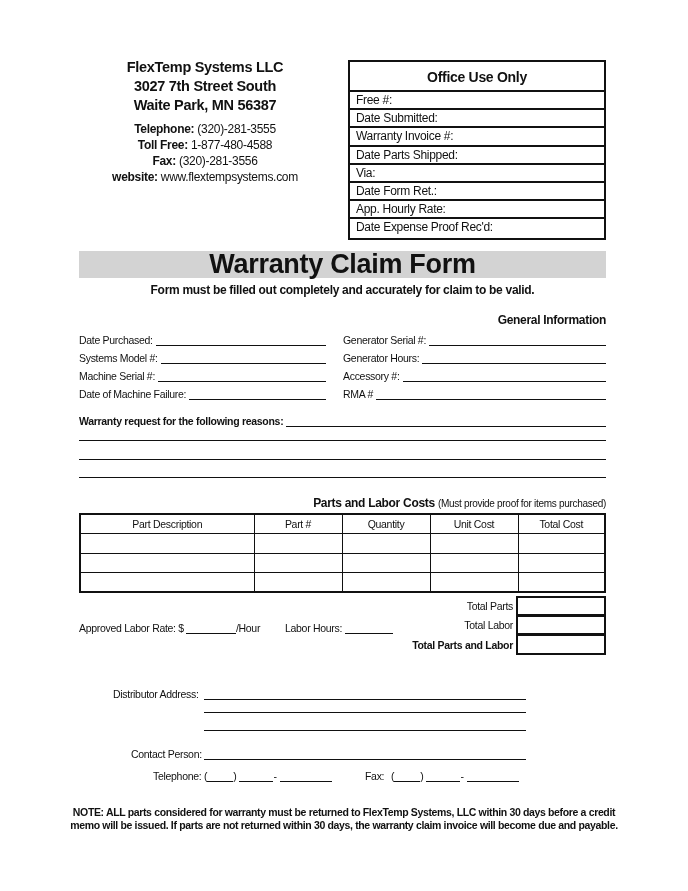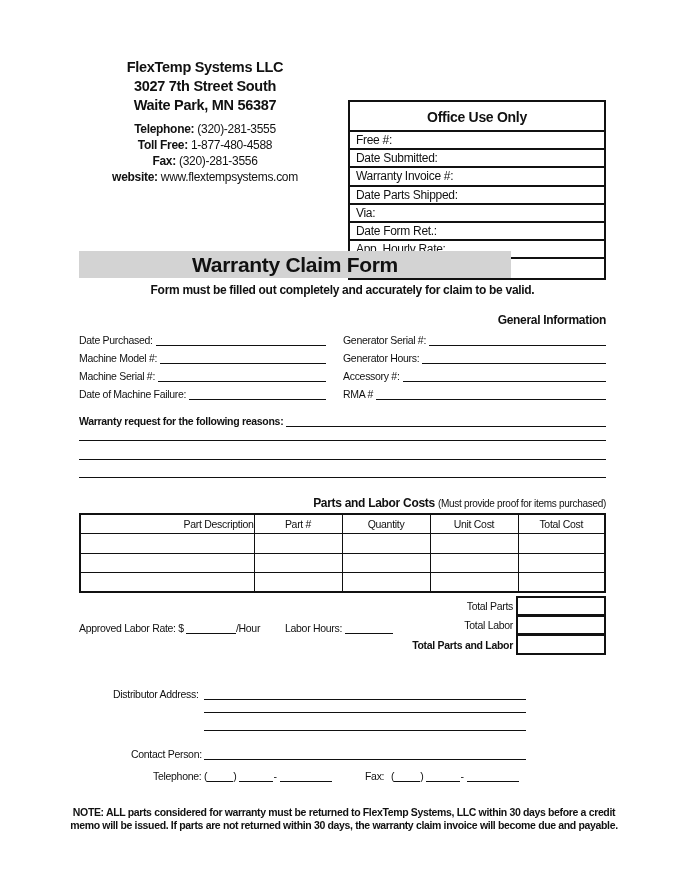--- a/index.html
+++ b/index.html
@@ -7,27 +7,27 @@
   body { position: relative; font-family: "Liberation Sans", sans-serif; color: #111; }
   .abs { position: absolute; }
 
   
   .company { left: 80px; top: 58px; width: 250px; text-align: center; }
   .company .name { font-size: 14.5px; font-weight: bold; line-height: 19px; letter-spacing: -0.3px; }
   .company .contact { margin-top: 6px; font-size: 12px; line-height: 16px; letter-spacing: -0.3px; }
   .company .contact b { font-weight: bold; }
 
   
-  .office { left: 348px; top: 60px; width: 258px; height: 180px; border: 2.5px solid #111; margin-top: 40px; }
+  .office { left: 348px; top: 60px; width: 258px; height: 180px; border: 2.5px solid #111; }
   .office .head { height: 30px; border-bottom: 2px solid #111; text-align: center; font-weight: bold; font-size: 14px; line-height: 30px; letter-spacing: -0.3px; }
   .office .row { height: 18.2px; border-bottom: 2px solid #111; font-size: 12px; line-height: 17px; padding-left: 6px; letter-spacing: -0.3px; }
   .office .row:last-child { border-bottom: none; }
 
   
-  .band { left: 79px; top: 251px; width: 432px; height: 27px; background: #d3d3d3; text-align: center; font-size: 21px; font-weight: bold; line-height: 27px; letter-spacing: -0.3px; }
+  .band { left: 79px; top: 251px; width: 527px; height: 27px; background: #d3d3d3; text-align: center; font-size: 27px; font-weight: bold; line-height: 27px; letter-spacing: -0.3px; }
   .subtitle { left: 79px; top: 283px; width: 527px; text-align: center; font-size: 12px; font-weight: bold; letter-spacing: -0.3px; }
   .section { left: 79px; width: 527px; text-align: right; font-size: 12px; font-weight: bold; letter-spacing: -0.3px; }
   .section small { font-size: 10px; font-weight: normal; }
 
   
   .field { display: flex; align-items: flex-end; font-size: 10.5px; letter-spacing: -0.3px; height: 14px; }
   .field .lbl { white-space: nowrap; padding-right: 3px; }
   .field .line { flex: 1; border-bottom: 1.6px solid #111; height: 10px; }
   .rule { border-bottom: 1.6px solid #111; height: 0; }
 
@@ -75,21 +75,21 @@
 <div class="abs band">Warranty Claim Form</div>
 <div class="abs subtitle">Form must be filled out completely and accurately for claim to be valid.</div>
 
 <div class="abs section" style="top:313px;">General Information</div>
 
 <div class="abs field" style="left:79px; top:332px; width:247px;text-align:right;">
     <span class="lbl">Date Purchased:</span>
     <span class="line"></span>
   </div>
 <div class="abs field" style="left:79px; top:350px; width:247px;">
-    <span class="lbl">Machine Model #:</span>
+    <span class="lbl">Systems Model #:</span>
     <span class="line"></span>
   </div>
 <div class="abs field" style="left:79px; top:368px; width:247px;">
     <span class="lbl">Machine Serial #:</span>
     <span class="line"></span>
   </div>
 <div class="abs field" style="left:79px; top:386px; width:247px;">
     <span class="lbl">Date of Machine Failure:</span>
     <span class="line"></span>
   </div>
@@ -117,21 +117,21 @@
   </div>
 <div class="abs rule" style="left:79px; top:440px; width:527px;"></div>
 <div class="abs rule" style="left:79px; top:459px; width:527px;"></div>
 <div class="abs rule" style="left:79px; top:477px; width:527px;"></div>
 
 <div class="abs section" style="top:496px;"><span>Parts and Labor Costs</span> <small>(Must provide proof for items purchased)</small></div>
 
 <table class="parts">
   <thead>
     <tr>
-      <th style="width:174px;text-align:right;">Part Description</th>
+      <th style="width:174px;">Part Description</th>
       <th style="width:88px;">Part #</th>
       <th style="width:88px;">Quantity</th>
       <th style="width:88px;">Unit Cost</th>
       <th>Total Cost</th>
     </tr>
   </thead>
   <tbody>
     <tr>
         <td></td>
         <td></td>

